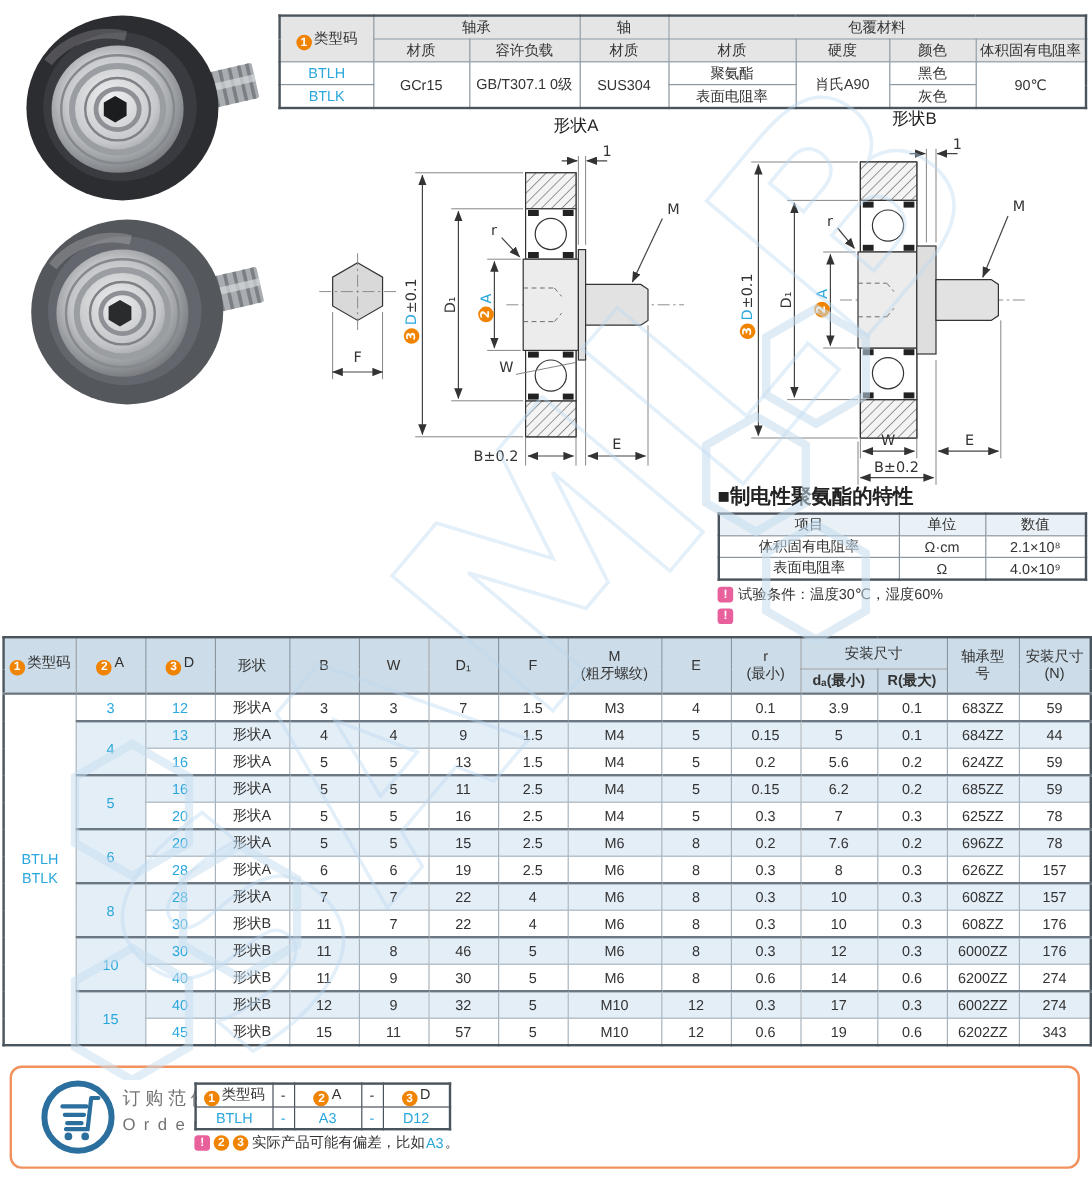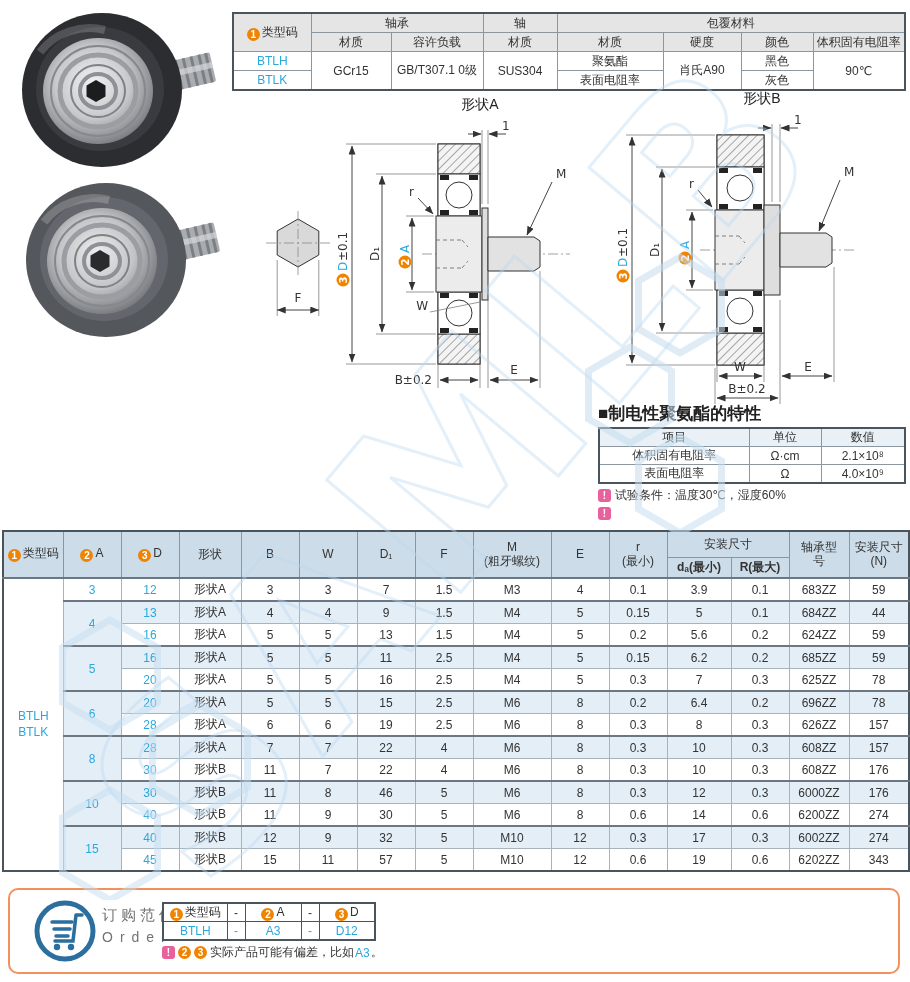--- a/index.html
+++ b/index.html
@@ -527,21 +527,21 @@
           <td rowspan="2" class="acell cyan">6</td>
           <td class="cyan">20</td>
           <td>形状A</td>
           <td>5</td>
           <td>5</td>
           <td>15</td>
           <td>2.5</td>
           <td>M6</td>
           <td>8</td>
           <td>0.2</td>
-          <td>6.4</td>
+          <td>7.6</td>
           <td>0.2</td>
           <td>696ZZ</td>
           <td>78</td>
         </tr>
         <tr>
           <td class="cyan">28</td>
           <td>形状A</td>
           <td>6</td>
           <td>6</td>
           <td>19</td>

